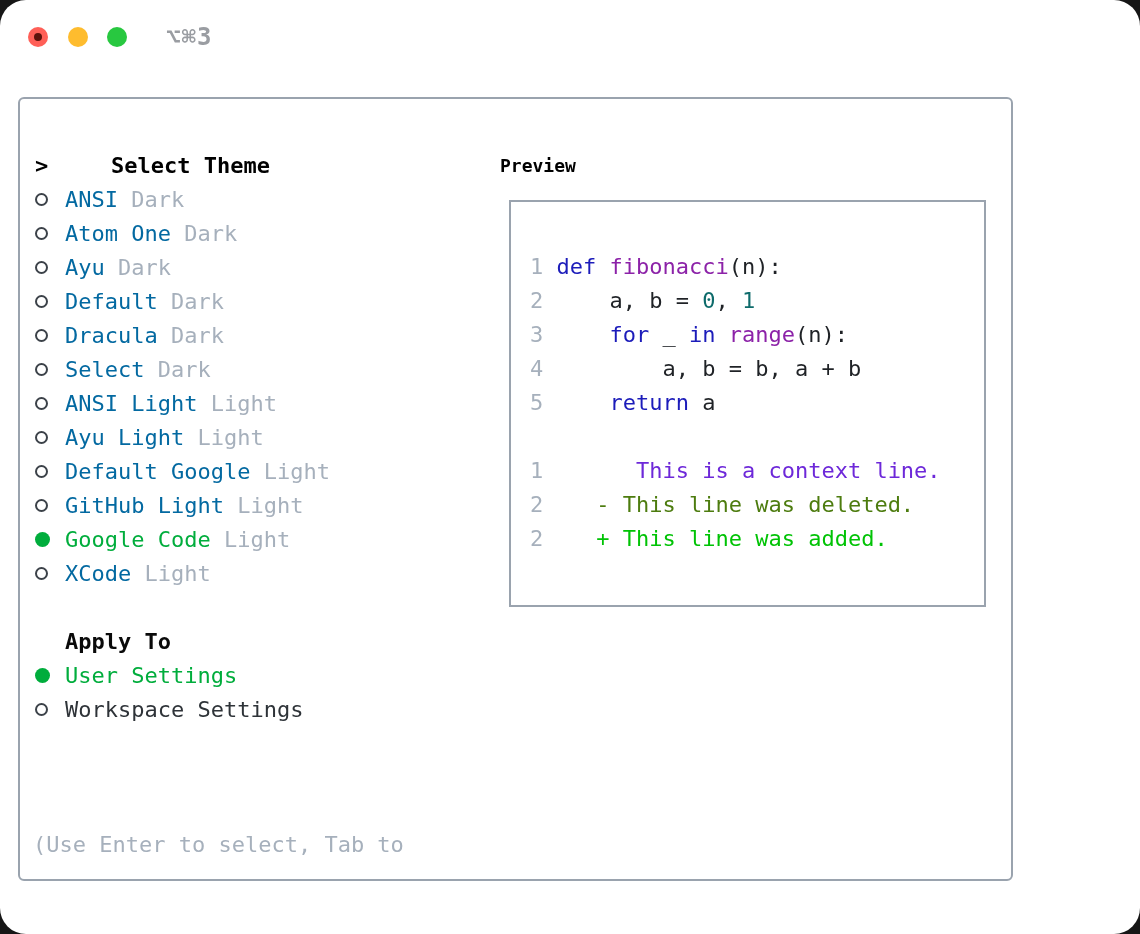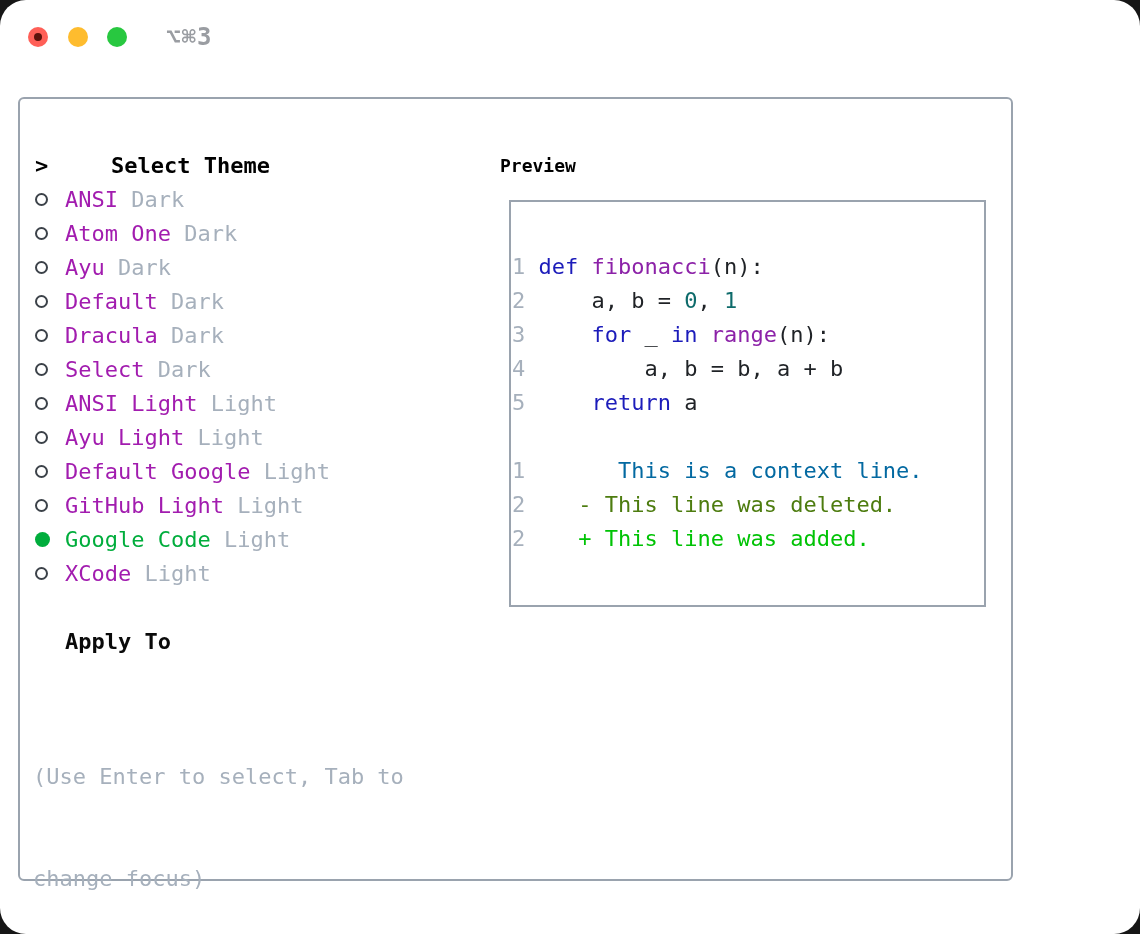--- a/index.html
+++ b/index.html
@@ -39,49 +39,49 @@
     width:32px;display:flex;align-items:center;padding-left:2px;
     box-sizing:border-box;flex:none;
   }
   .radio{
     width:13px;height:13px;border-radius:50%;box-sizing:border-box;
     border:2.5px solid #3c4249;background:transparent;
   }
   .radio.sel{border:none;background:var(--accent);width:15px;height:15px;}
   .hdr-prefix{font-weight:bold;color:#000;font-size:22px;}
   .hdr-label{font-weight:bold;color:#000;margin-left:46px;}
-  .theme-name{color:#a21caf;white-space:pre;}
+  .theme-name{color:#0369a1;white-space:pre;}
   .theme-name.sel{color:var(--accent);}
   .theme-tag{color:#a6b0bc;white-space:pre;}
   .apply-label{color:#0a0a0a;font-weight:600;}
   .opt-name{color:#2e3338;white-space:pre;}
   .opt-name.sel{color:var(--accent);}
   .hint{
     margin-top:34px;color:#a6b0bc;font-size:22px;line-height:34px;white-space:pre;
   }
   .hint .hint-line{height:34px;}
   
   .preview-header{
     position:absolute;left:480px;top:49px;height:34px;display:flex;
     align-items:center;font-size:18px;font-weight:bold;color:#000;
   }
   .preview-box{
     position:absolute;left:489px;top:101px;width:477px;height:407px;
     box-sizing:border-box;border:2px solid #9aa3ae;background:#fff;
   }
   .code{
-    padding:48px 0 0 1px;font-size:22px;line-height:34px;white-space:pre;
+    padding:48px 0 0 19px;font-size:22px;line-height:34px;white-space:pre;
   }
   .code .cline{height:34px;}
   .lnum{color:#a6b0bc;}
   .tok-kwd{color:#1c1cba;}
   .tok-typ{color:#8c22a8;}
   .tok-lit{color:#0e6b6b;}
   .tok-pln{color:#1f2226;}
-  .tok-ctx{color:#0369a1;}
+  .tok-ctx{color:#6d28d9;}
   .tok-del{color:#4d7c0f;}
   .tok-add{color:#00c305;}
 </style>
 </head>
 <body>
 
 <div class="window">
 
   <div class="traffic red">
     <div class="inner"></div>
@@ -188,20 +188,32 @@
         </div>
 
       <div class="spacer"></div>
 
       <div class="row">
         <span class="icon-cell"></span>
         <span class="apply-label">Apply To</span>
       </div>
 
       <div id="apply-list">
+          <div class="row">
+            <span class="icon-cell">
+              <span class="radio sel"></span>
+            </span>
+            <span class="opt-name sel">User Settings</span>
+          </div>
+          <div class="row">
+            <span class="icon-cell">
+              <span class="radio"></span>
+            </span>
+            <span class="opt-name">Workspace Settings</span>
+          </div>
         </div>
 
       <div class="hint">
         <div class="hint-line">(Use Enter to select, Tab to</div>
         <div class="hint-line">change focus)</div>
       </div>
     </div>
 
     <div class="preview-header">Preview</div>
 

